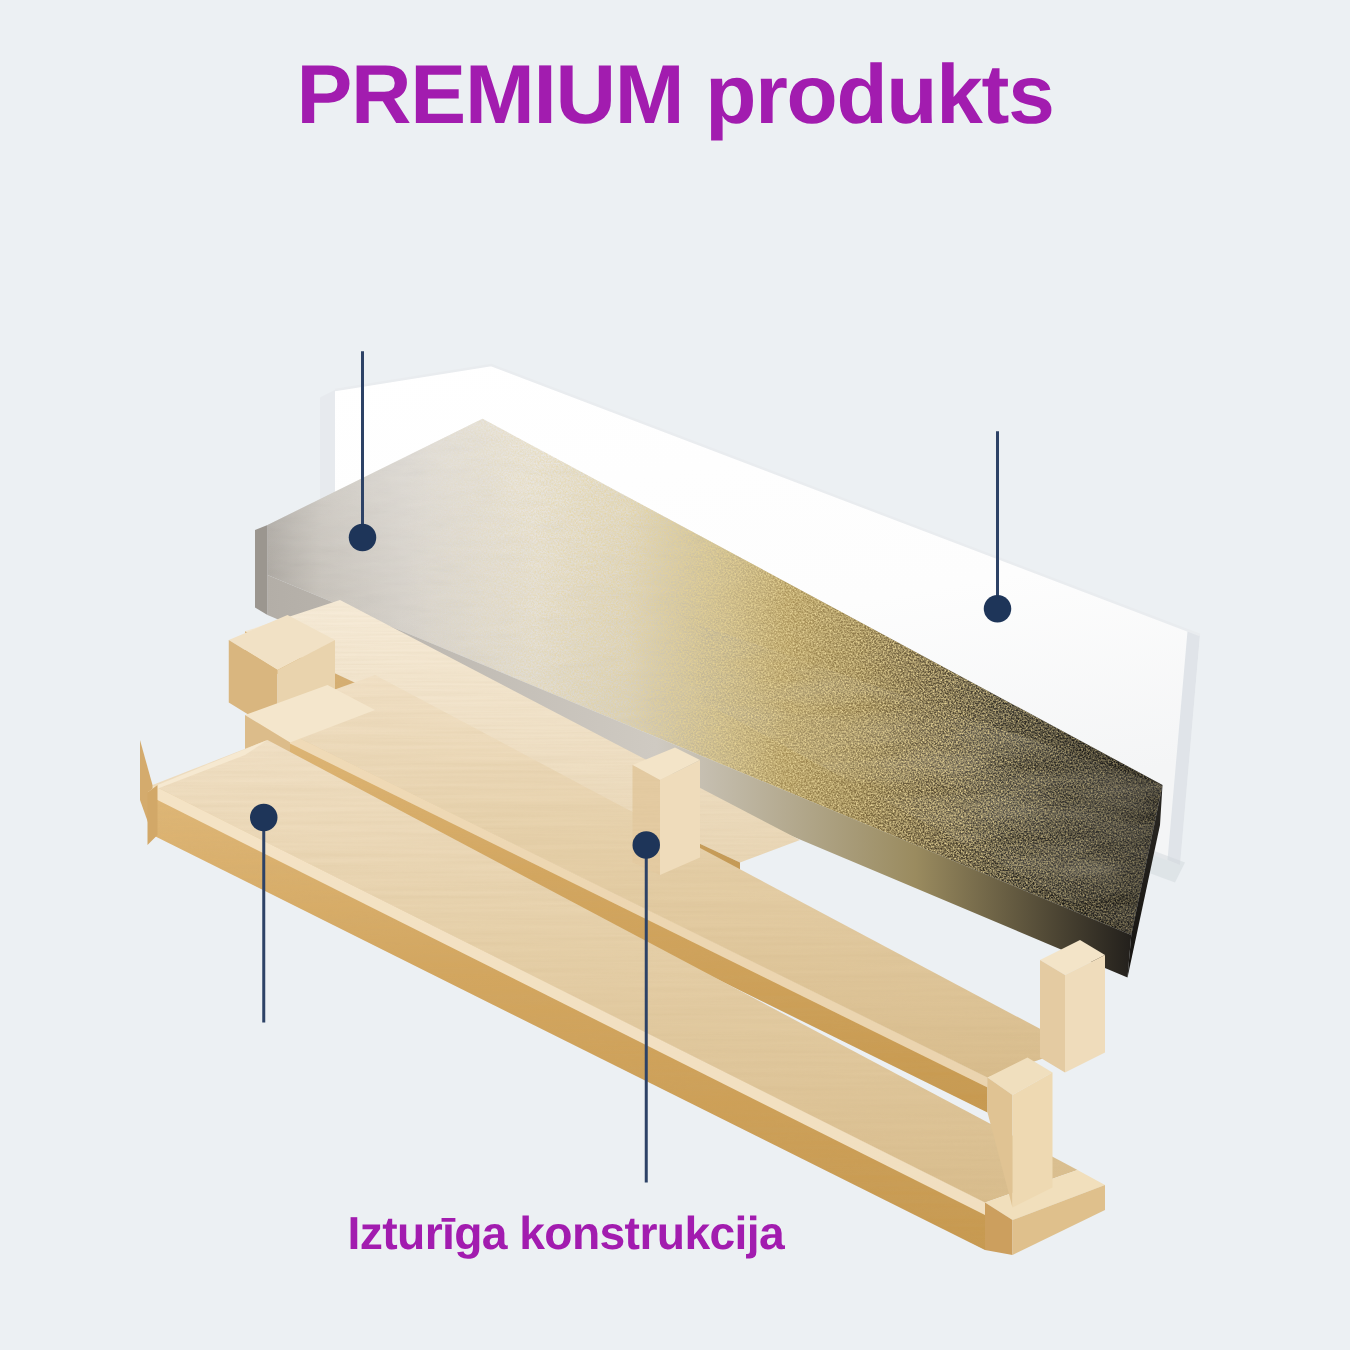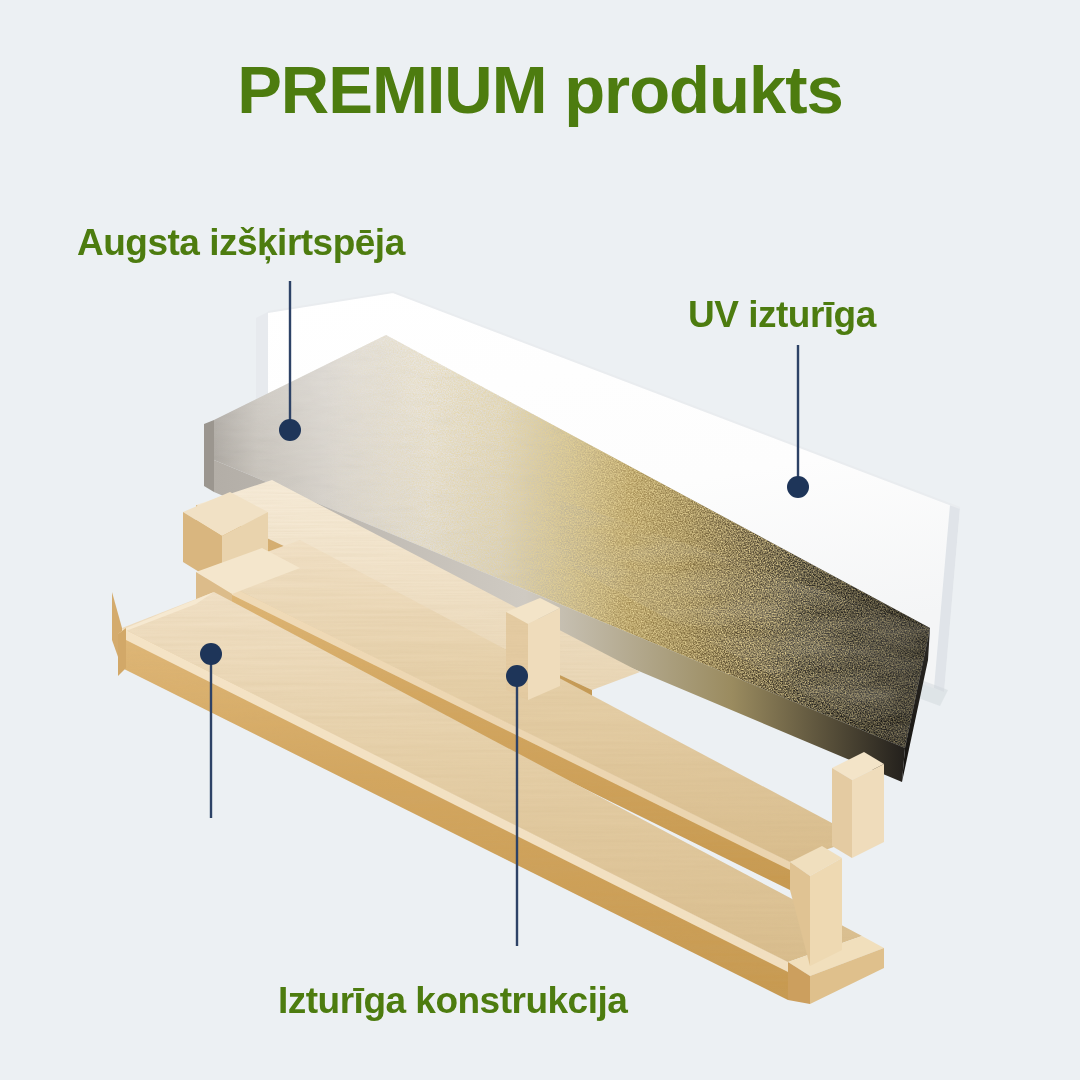--- a/index.html
+++ b/index.html
@@ -26,26 +26,25 @@
     position: absolute;
     left: 0;
     top: 0;
     width: 1080px;
     height: 1080px;
     display: block;
   }
 
   .lbl {
     position: absolute;
-    color: #4d7c0f;
+    color: #a21caf;
     font-weight: bold;
     white-space: nowrap;
     letter-spacing: -0.5px;
     line-height: 1;
-    margin-top: 14px;
   }
 
   #page-title {
     left: 50%;
     transform: translateX(-50%);
     top: 42px;
     font-size: 67px;
     letter-spacing: -1px;
   }
   #page-title .lite { font-weight: bold; }
@@ -342,20 +341,18 @@
       <circle cx="798" cy="487" r="11"></circle>
       <circle cx="211" cy="654" r="11"></circle>
       <circle cx="517" cy="676" r="11"></circle>
     </g>
   </svg>
 
   <div class="lbl" id="page-title">
     <span>PREMIUM</span><span>&nbsp;</span><span class="lite">produkts</span>
   </div>
 
-  <div class="lbl" id="label-resolution">Augsta izšķirtspēja</div>
-
-  <div class="lbl" id="label-uv">UV izturīga</div>
+
 
 
   <div class="lbl" id="label-construction">Izturīga konstrukcija</div>
 
 </div>
 
 </body></html>

